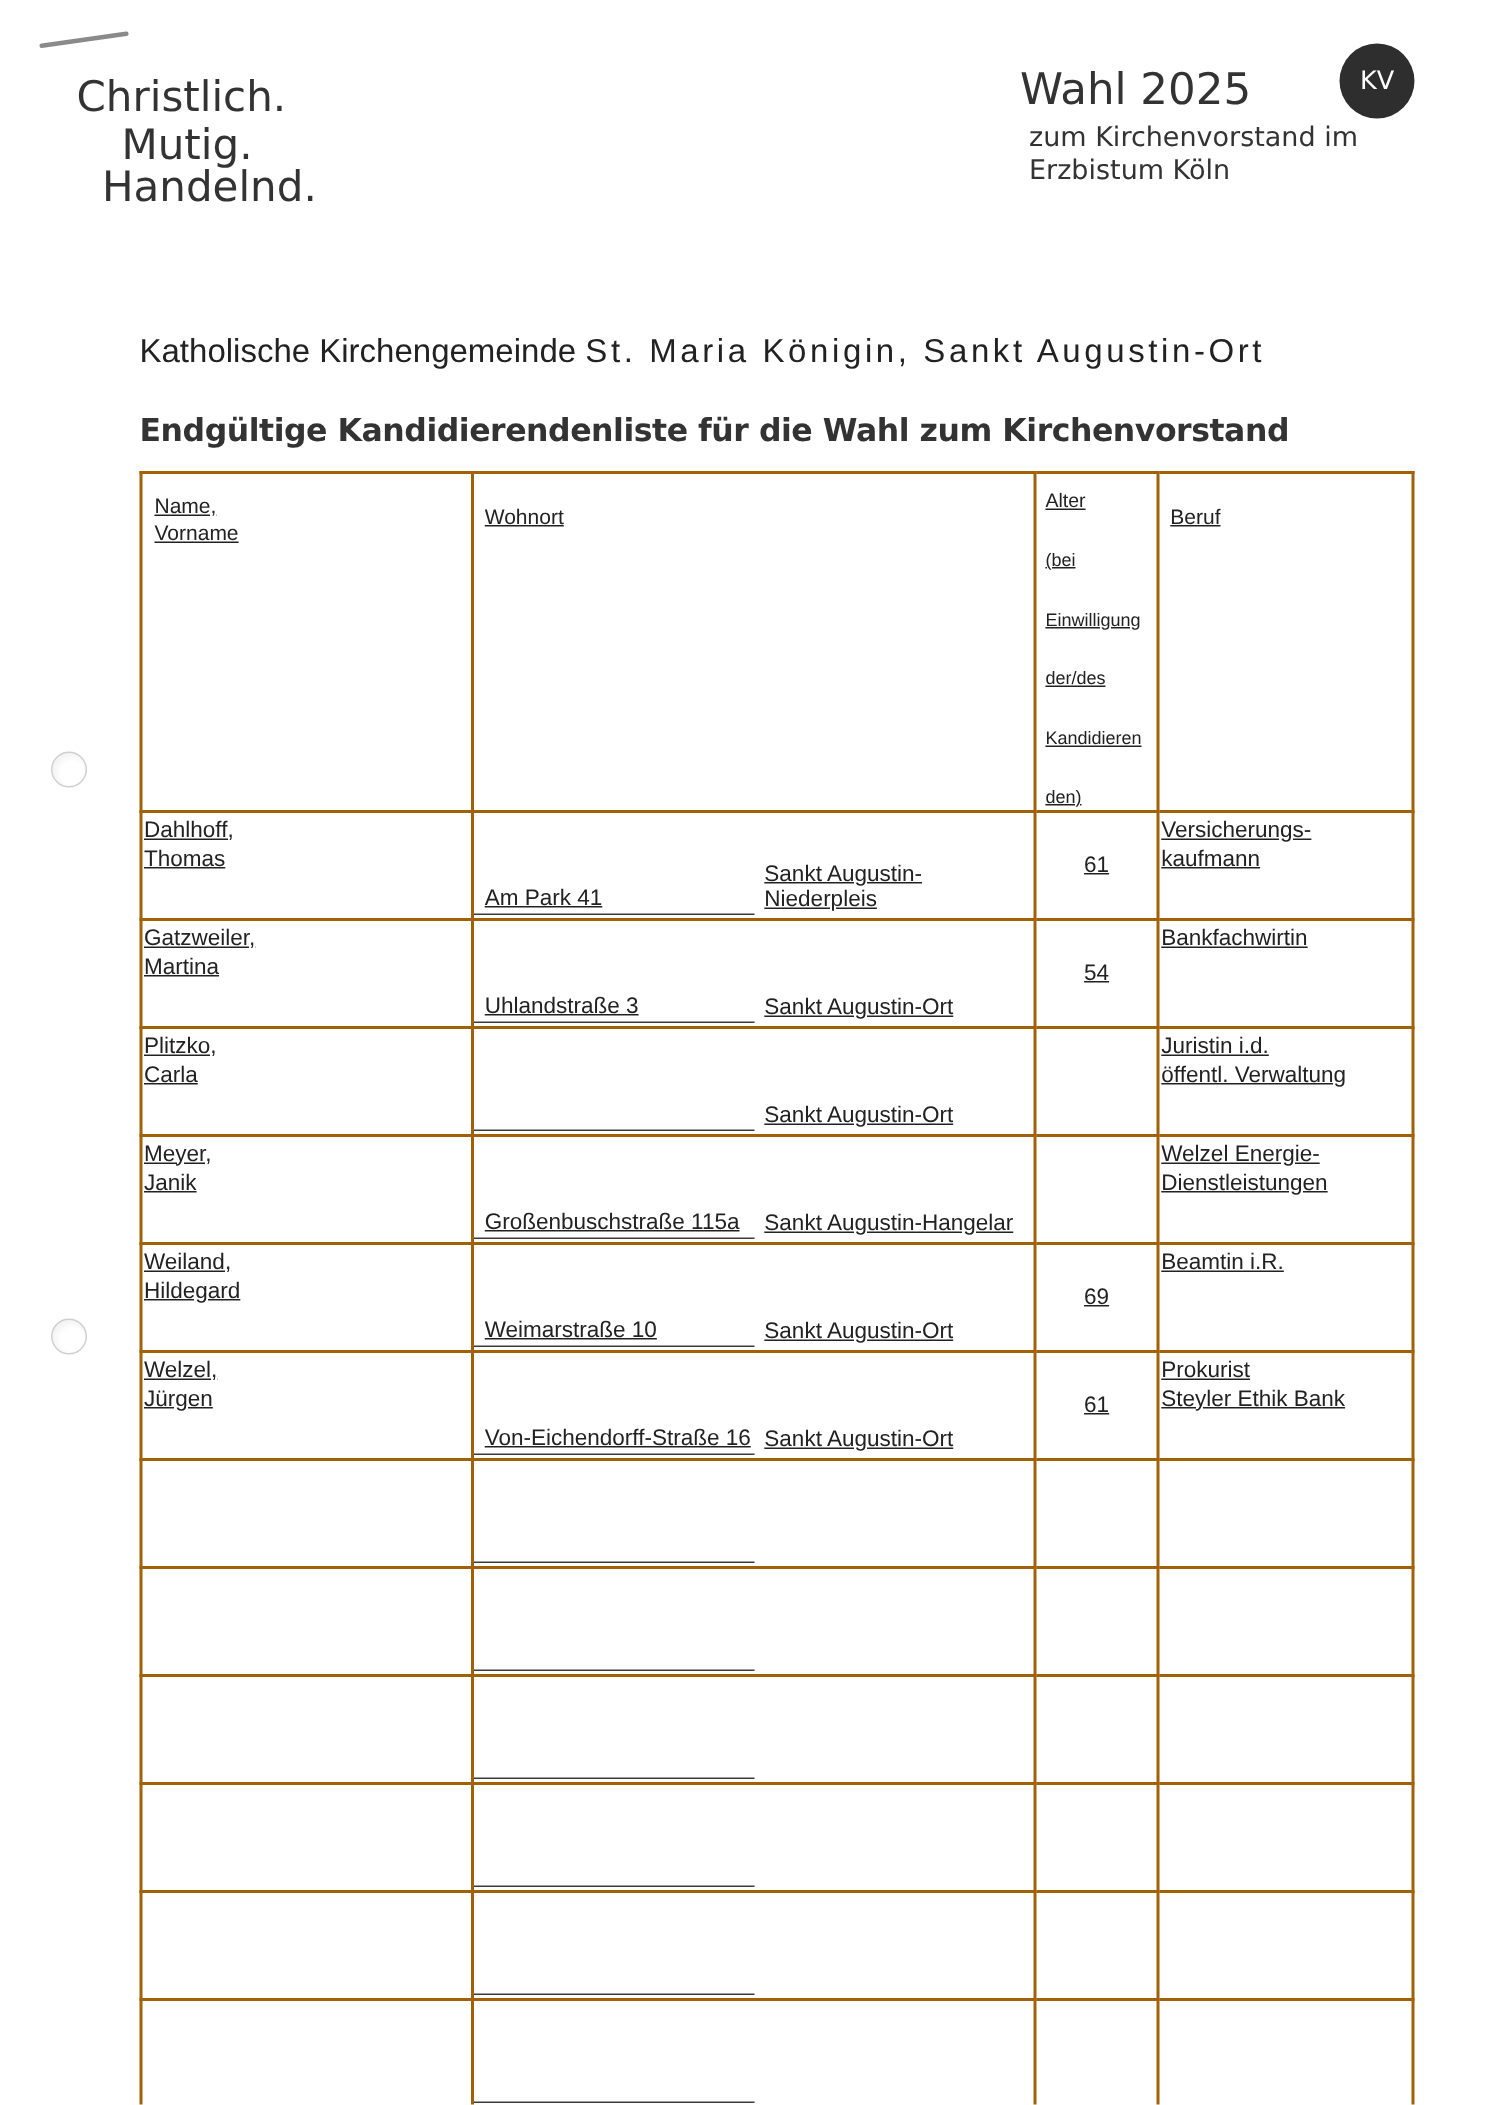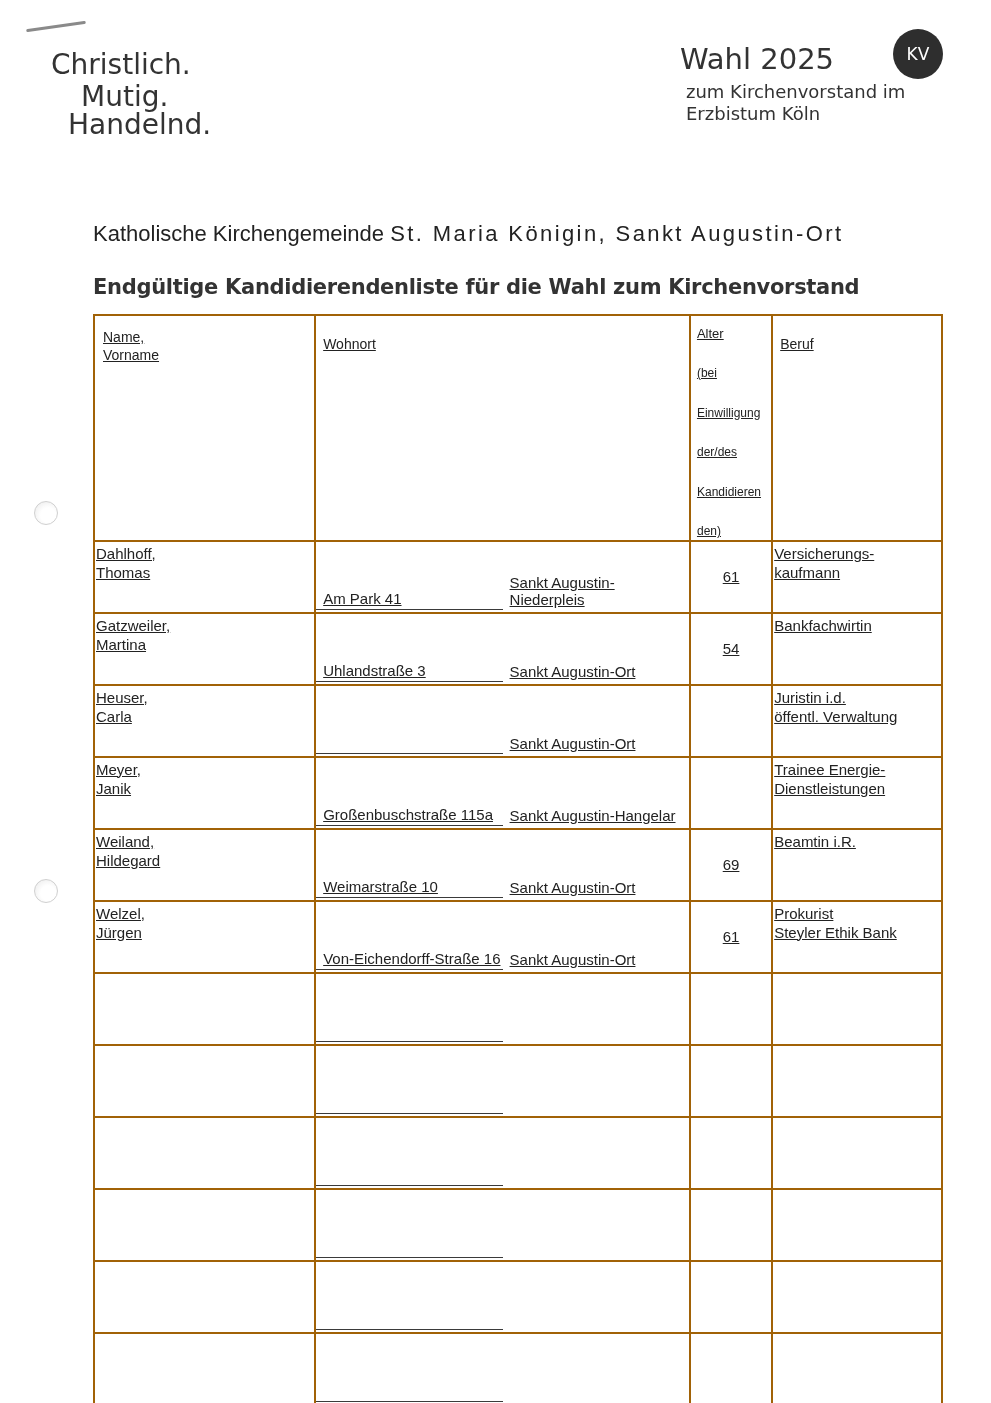--- a/index.html
+++ b/index.html
@@ -114,21 +114,21 @@
     </td>
     <td class="c-age age-cell">54</td>
     <td class="c-job job-cell">
       <div>Bankfachwirtin</div>
       <div></div>
     </td>
   </tr>
 
   <tr class="row">
     <td class="c-name name-cell">
-      <div>Heuser,</div>
+      <div>Plitzko,</div>
       <div>Carla</div>
     </td>
     <td class="c-addr">
       <div class="addr-wrap">
         <div class="addr-line top"></div>
         <div class="addr-line">Sankt Augustin-Ort</div>
       </div>
     </td>
     <td class="c-age age-cell"></td>
     <td class="c-job job-cell">
@@ -143,21 +143,21 @@
       <div>Janik</div>
     </td>
     <td class="c-addr">
       <div class="addr-wrap">
         <div class="addr-line top">Großenbuschstraße 115a</div>
         <div class="addr-line">Sankt Augustin-Hangelar</div>
       </div>
     </td>
     <td class="c-age age-cell"></td>
     <td class="c-job job-cell">
-      <div>Trainee Energie-</div>
+      <div>Welzel Energie-</div>
       <div>Dienstleistungen</div>
     </td>
   </tr>
 
 
   <tr class="row">
     <td class="c-name name-cell">
       <div>Weiland,</div>
       <div>Hildegard</div>
     </td>

